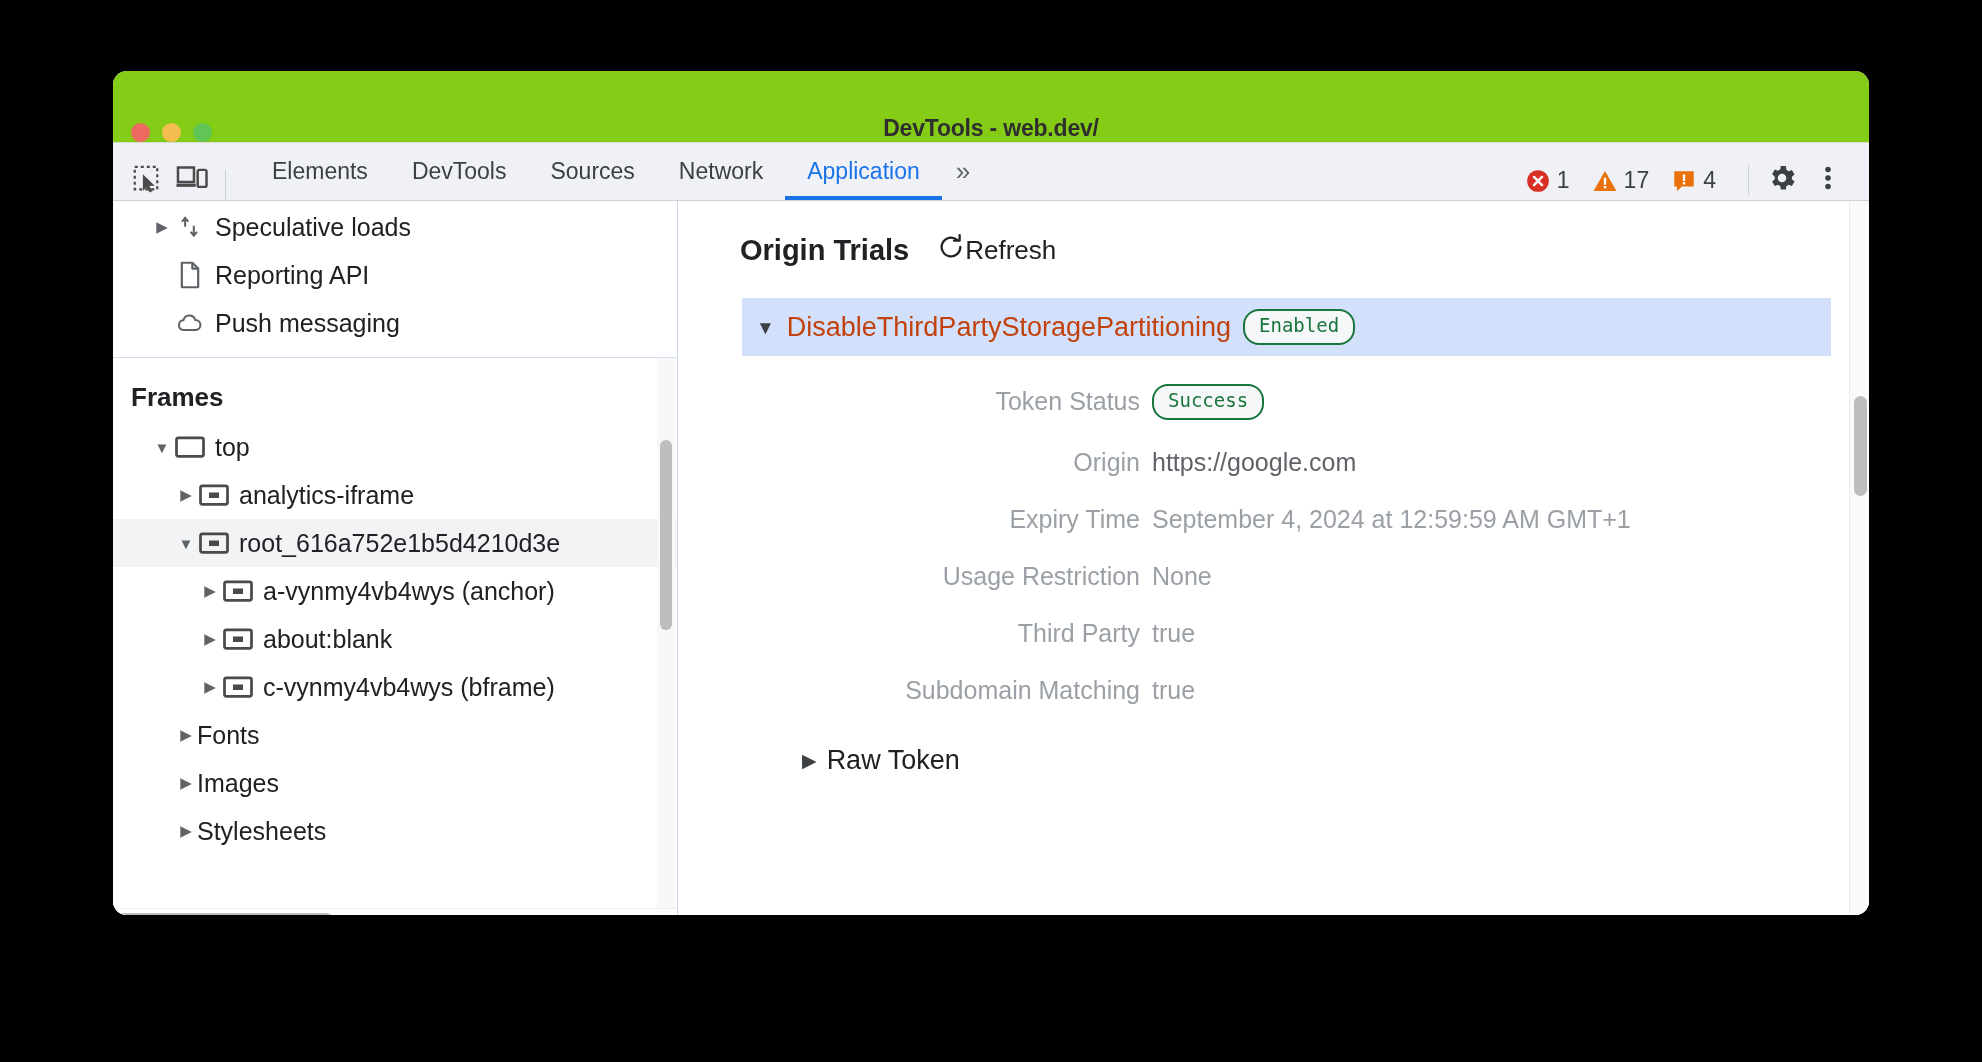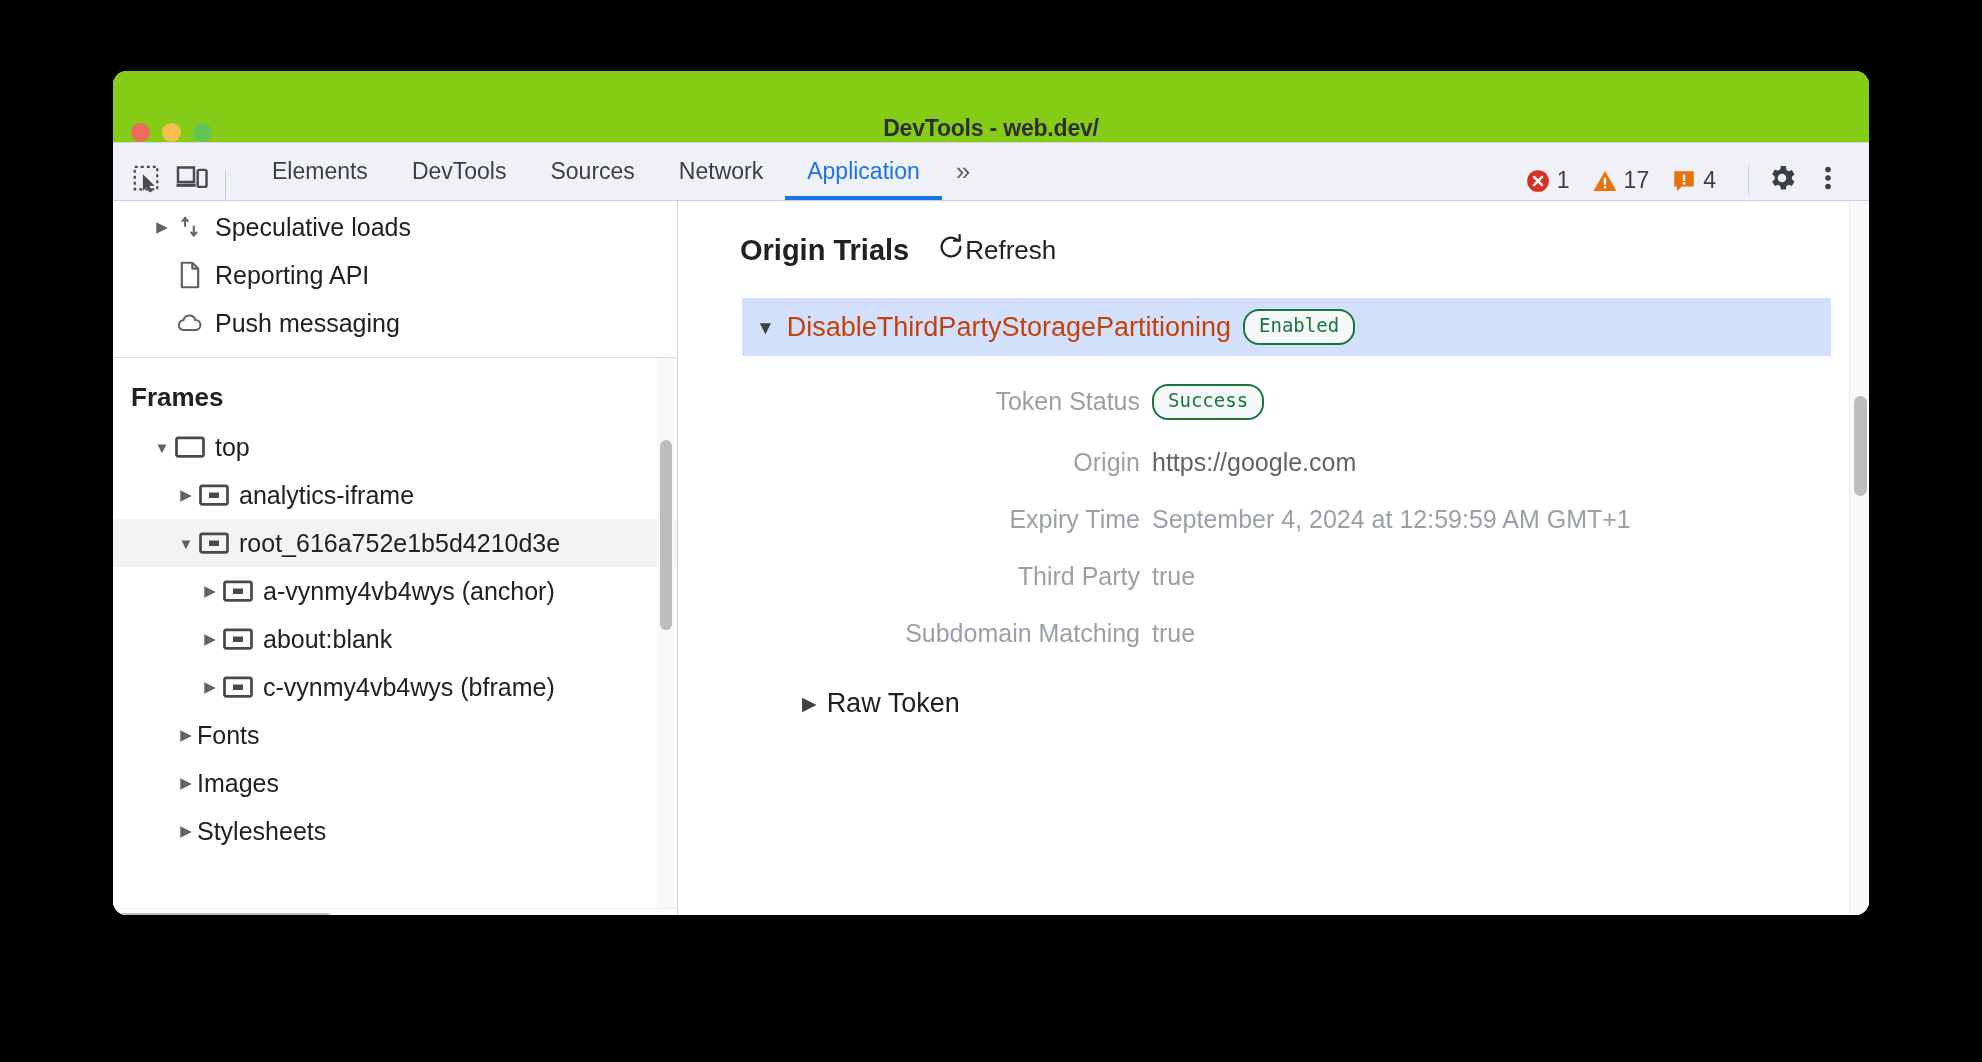--- a/index.html
+++ b/index.html
@@ -574,20 +574,24 @@
         <div class="detail-row">
           <span class="detail-label">Origin</span>
           <span class="detail-value dark">https://google.com</span>
         </div>
 
         <div class="detail-row">
           <span class="detail-label">Expiry Time</span>
           <span class="detail-value">September 4, 2024 at 12:59:59 AM GMT+1</span>
         </div>
 
+        <div class="detail-row">
+          <span class="detail-label">Usage Restriction</span>
+          <span class="detail-value">None</span>
+        </div>
 
         <div class="detail-row">
           <span class="detail-label">Third Party</span>
           <span class="detail-value">true</span>
         </div>
 
         <div class="detail-row">
           <span class="detail-label">Subdomain Matching</span>
           <span class="detail-value">true</span>
         </div>

